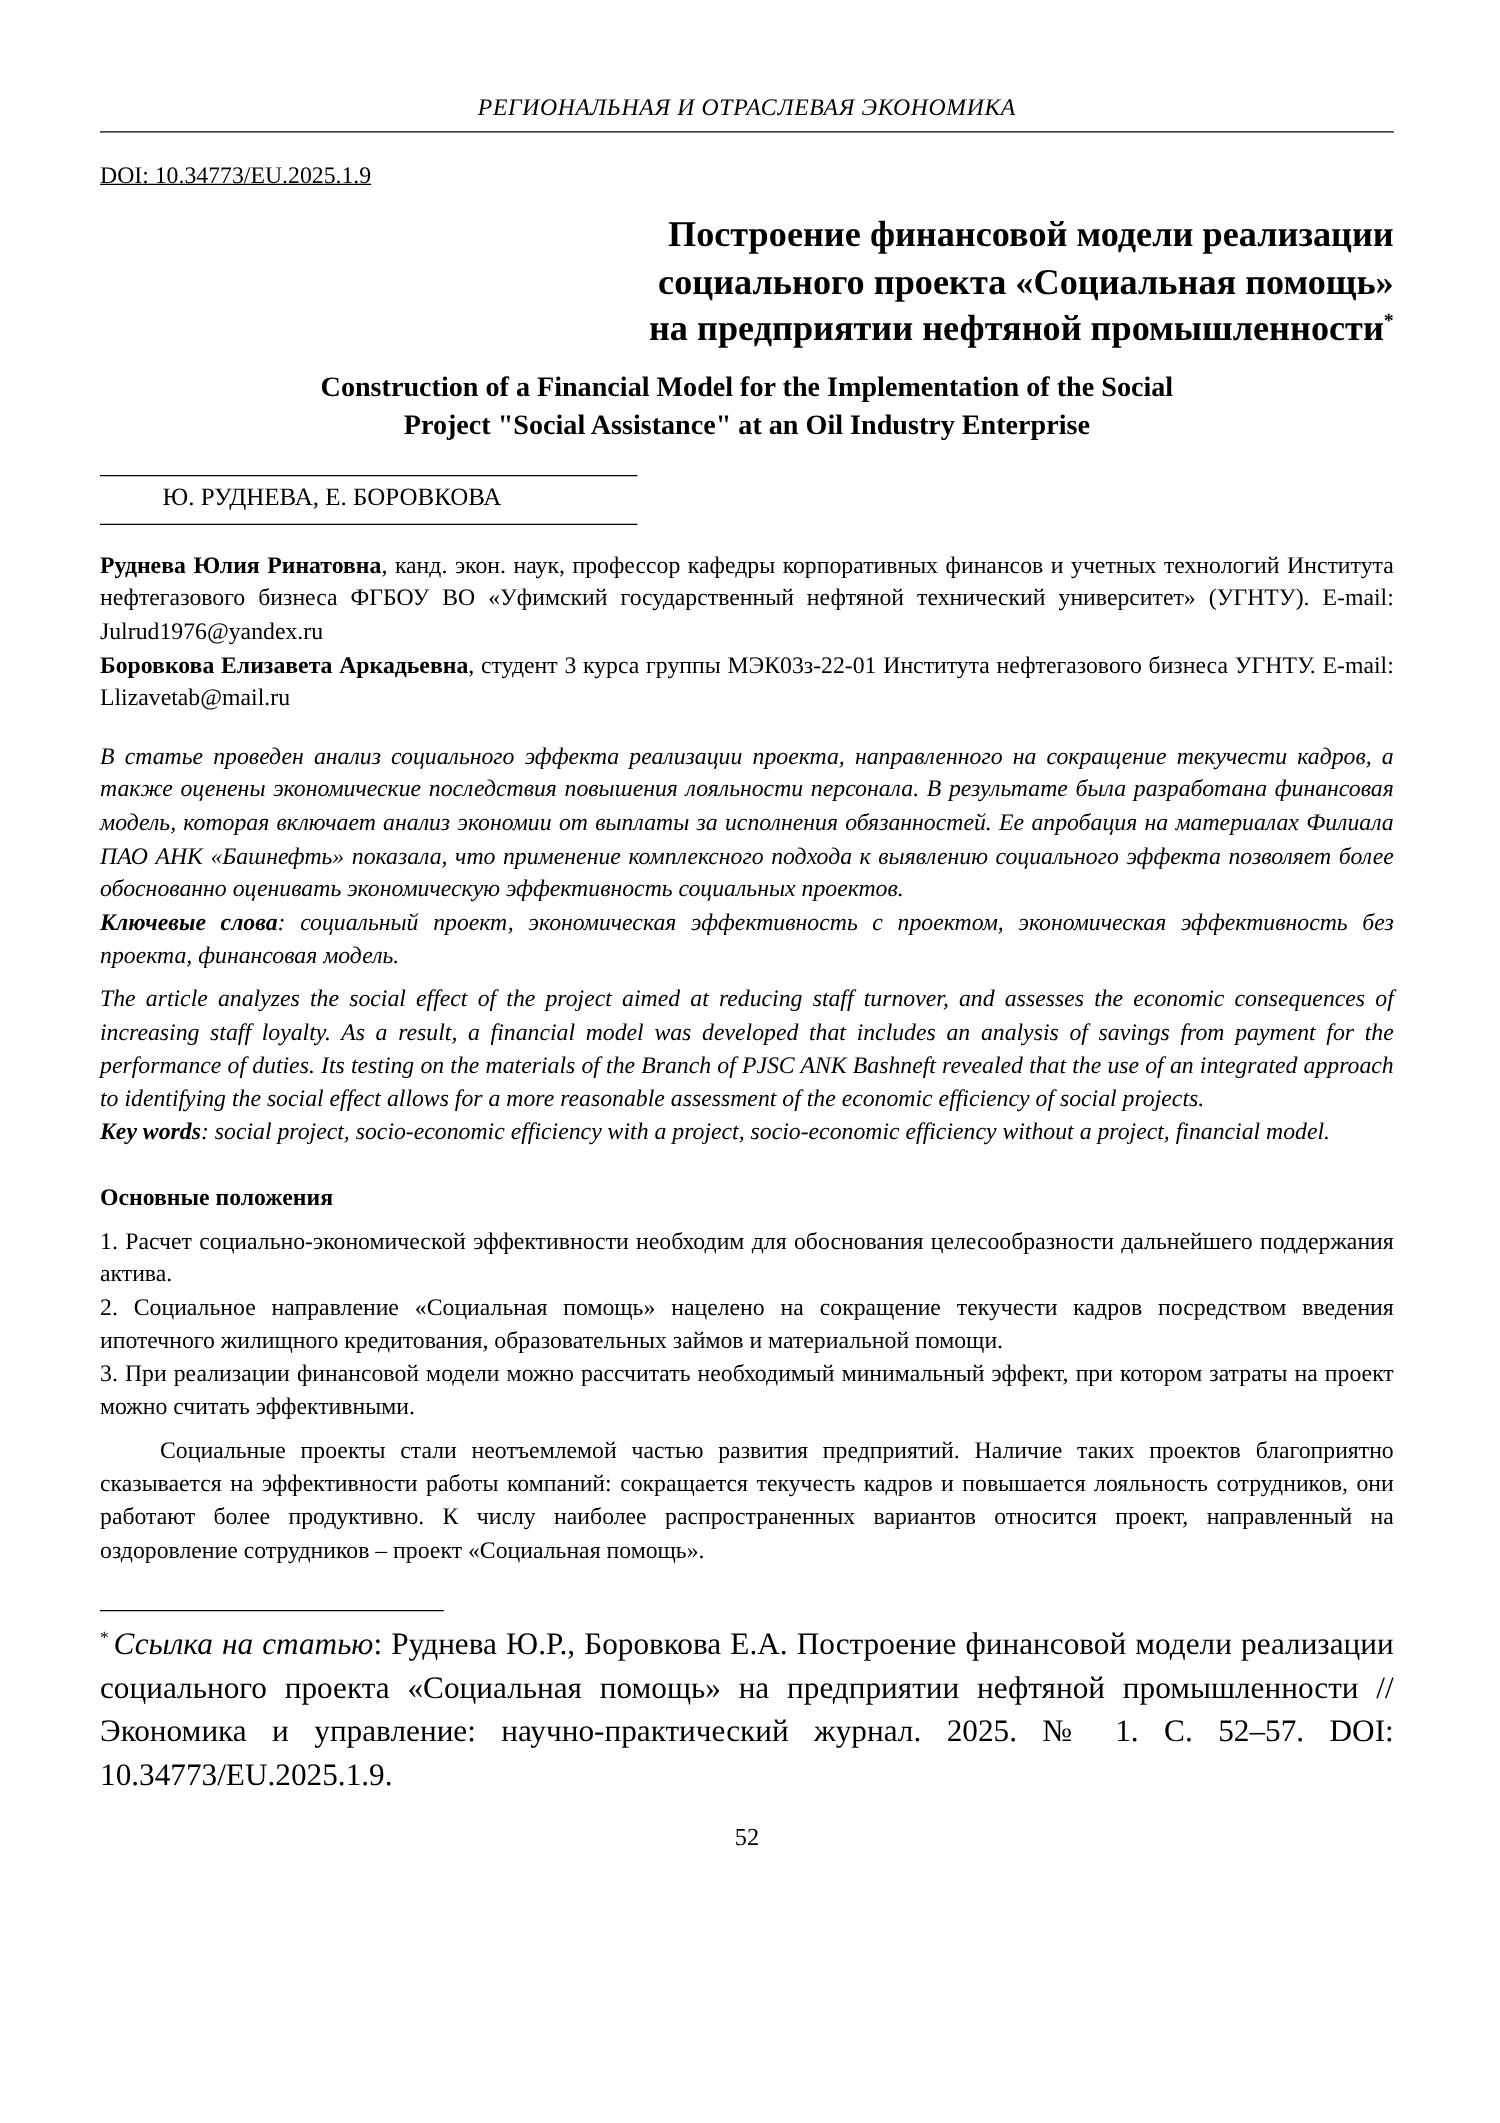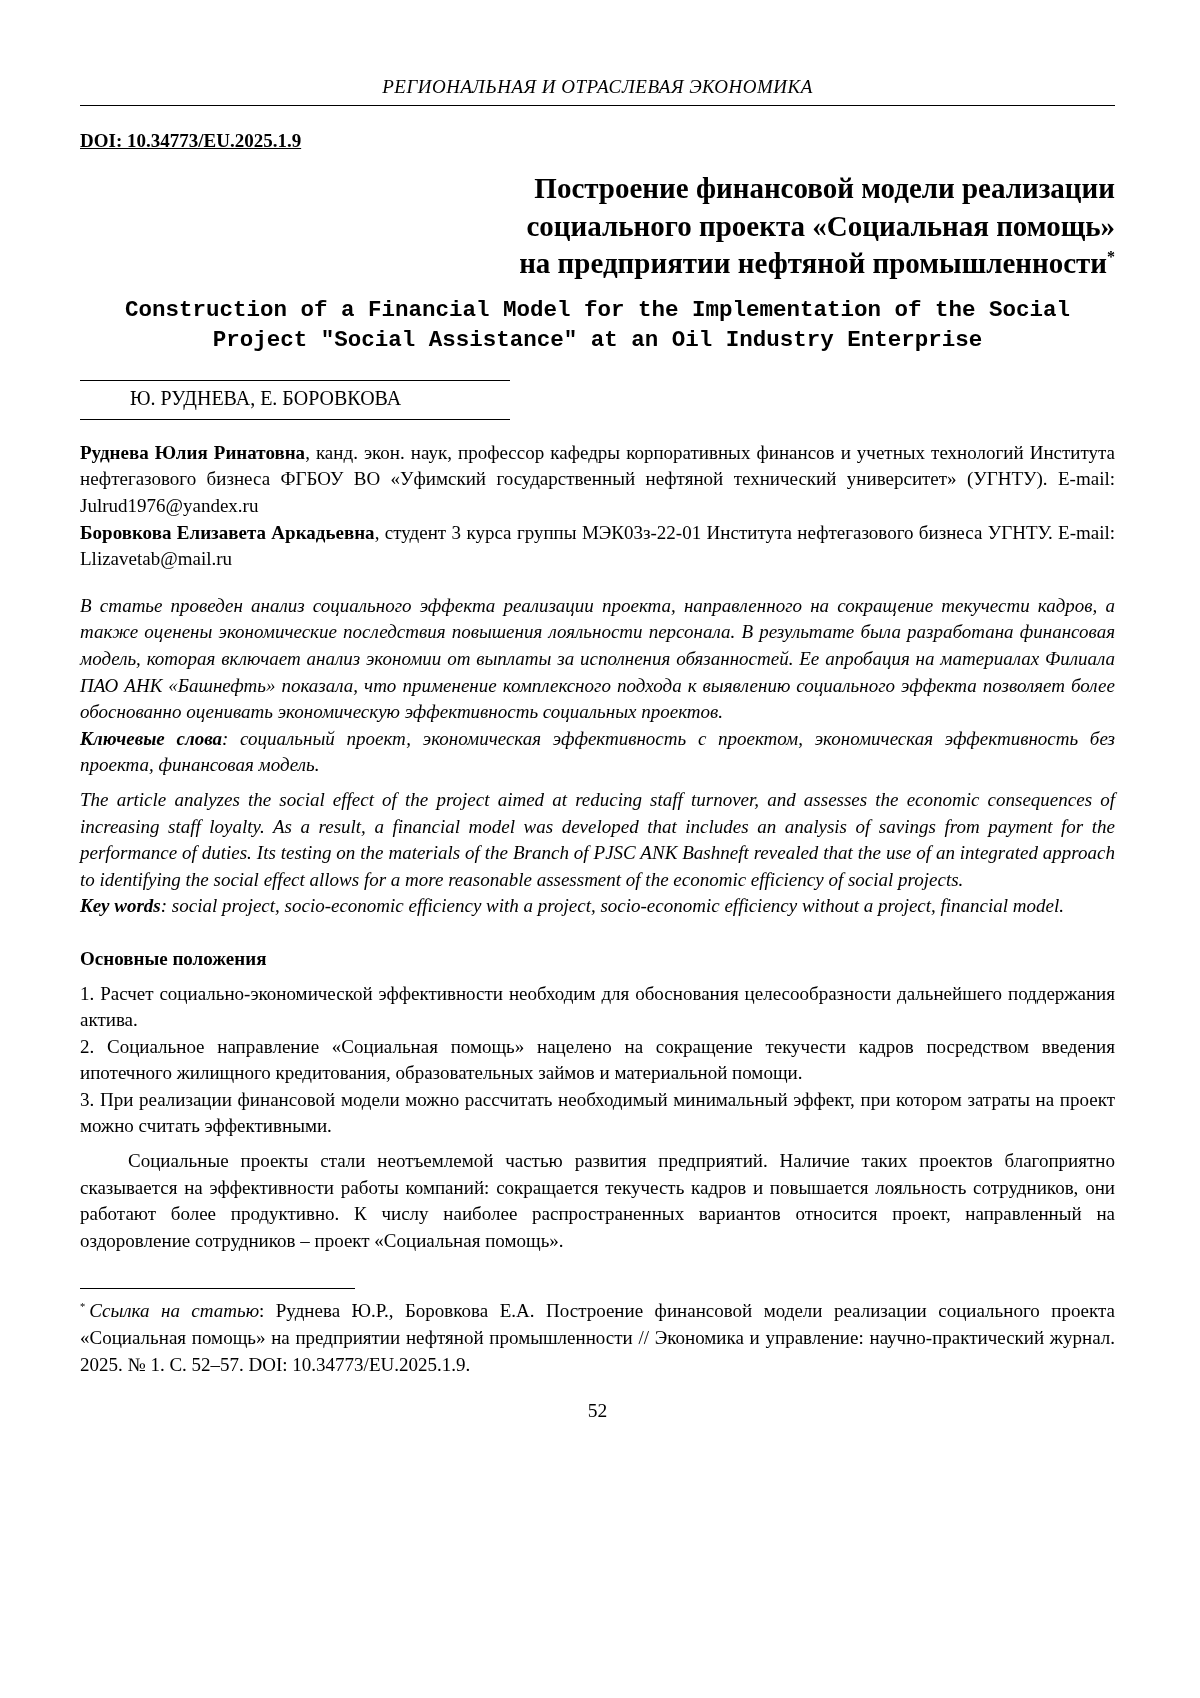--- a/index.html
+++ b/index.html
@@ -17,39 +17,39 @@
     position: relative;
   }
   .running-header {
     text-align: center;
     font-style: italic;
     font-size: 19px;
     letter-spacing: 0.5px;
     padding-bottom: 7px;
     border-bottom: 1.5px solid #000;
   }
-  .doi { margin-top: 24px; font-size: 19px; font-weight: bold; }
+  .doi { margin-top: 24px; font-size: 19px; }
   .doi-text { text-decoration: underline; }
   .title-ru {
     margin-top: 18px;
     font-size: 29px;
     font-weight: bold;
     text-align: right;
     line-height: 1.3;
   }
   .title-ru .tline { display: block; }
   .fn-sup { font-size: 0.55em; vertical-align: super; line-height: 0; }
   .title-en {
     margin-top: 12px;
     font-size: 22.5px;
     font-weight: bold;
     text-align: center;
     line-height: 1.35;
   }
-  .title-en .tline { display: block; font-family: Liberation Mono, monospace; }
+  .title-en .tline { display: block; }
   .authors {
     margin-top: 24px;
     width: 430px;
     border-top: 1.5px solid #000;
     border-bottom: 1.5px solid #000;
     padding: 6px 0 9px 50px;
     font-weight: normal;
     font-size: 20px;
   }
   .bodytext {
@@ -71,21 +71,21 @@
   .after-heading { margin-top: 8px; }
   .centered { text-align: center; }
   .indented { text-indent: 48px; }
   .intro-par { margin-top: 8px; }
   .footnote { margin-top: 34px; }
   .footnote-rule {
     width: 275px;
     border-top: 1.5px solid #000;
     margin-bottom: 9px;
   }
-  .footnote-text { font-size: 19px; line-height: 1.4; text-align: justify; }
+  .footnote-text { font-size: 25px; line-height: 1.4; text-align: justify; }
   .footnote-text .fn-sup { margin-right: 4px; }
   .page-number {
     text-align: center;
     margin-top: 22px;
     font-size: 19.5px;
   }
 </style>
 </head>
 <body>
 

